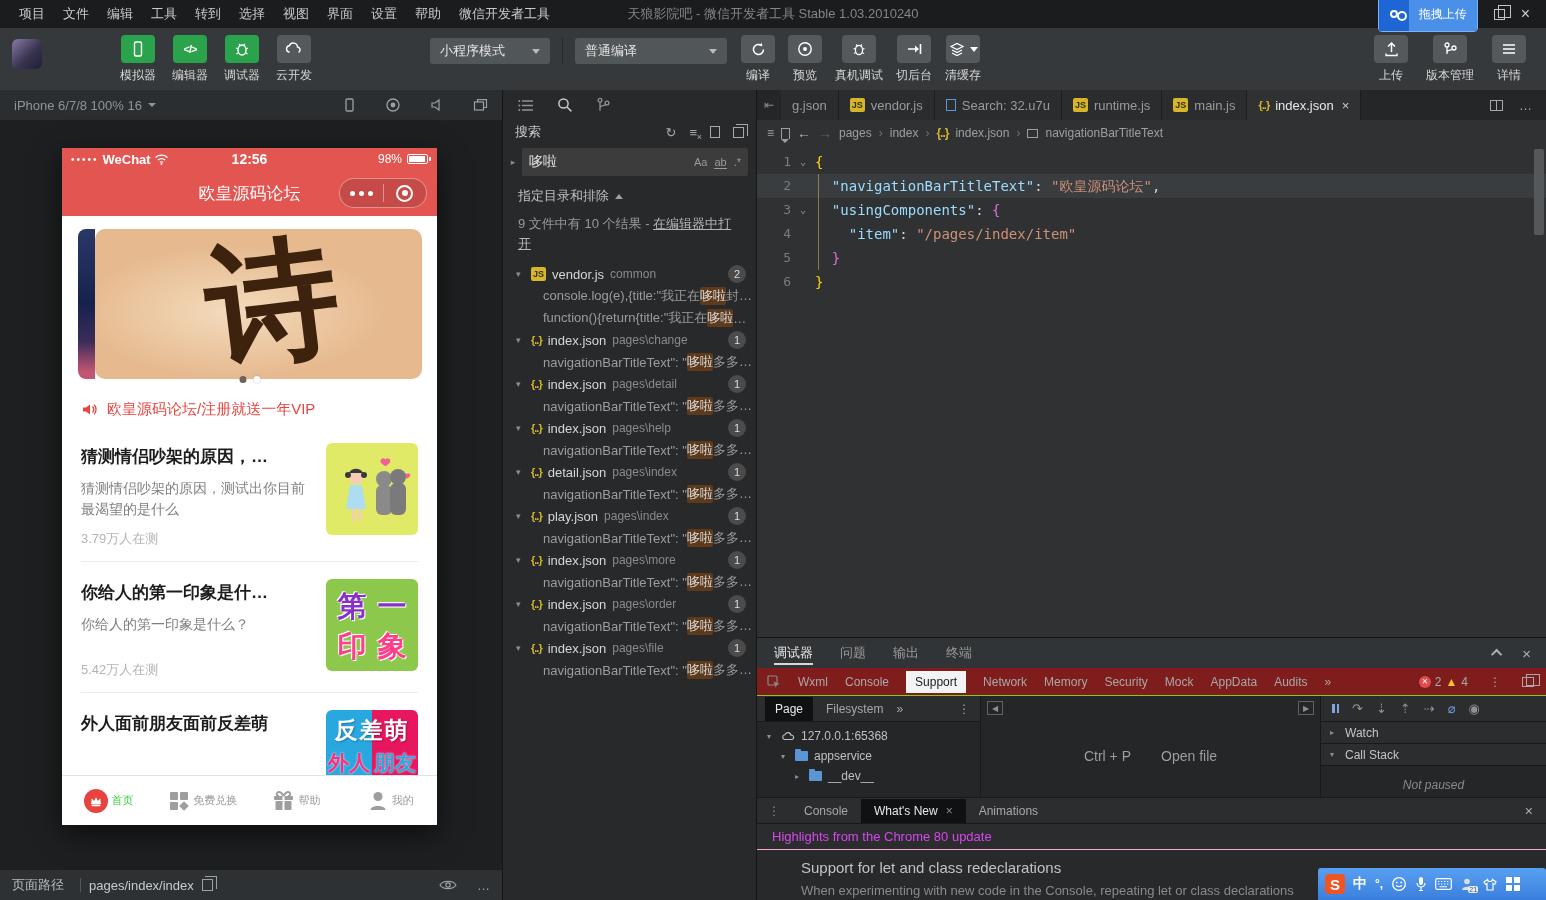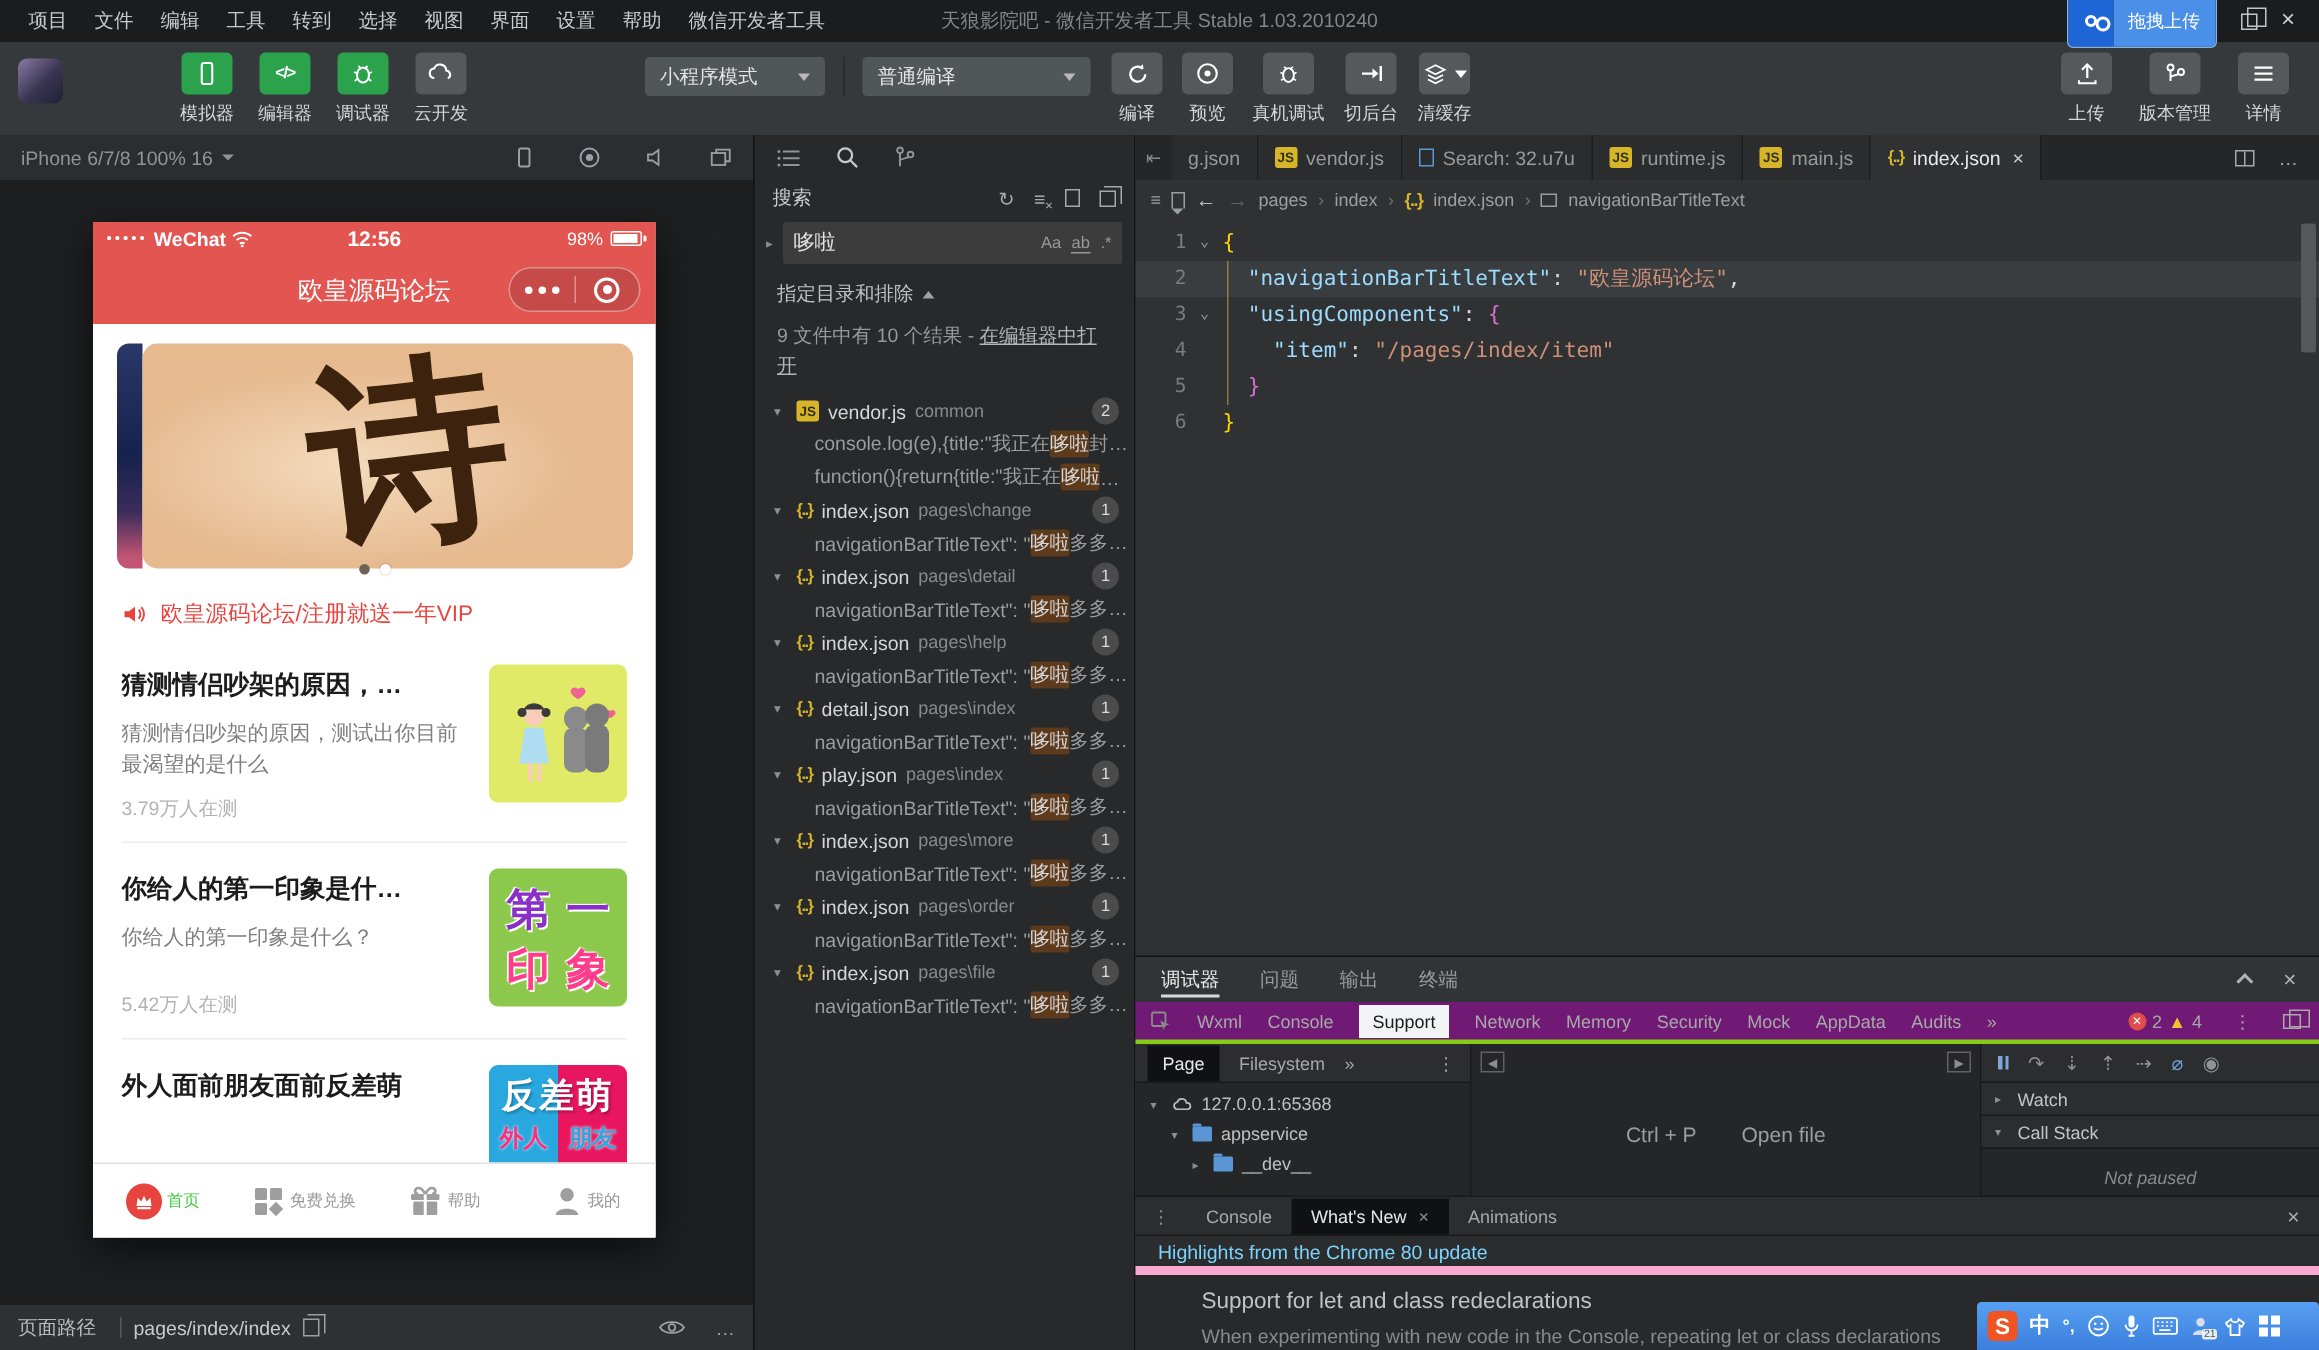--- a/index.html
+++ b/index.html
@@ -91,21 +91,21 @@
   .cdesc { font-size:14px; color:#7f7f7f; line-height:1.5; }
   .ccount { font-size:13px; color:#b3b3b3; margin-top:10px; }
   .cimg { width:92px; height:92px; border-radius:6px; flex:none; overflow:hidden; position:relative; }
   .img1 { background:#e0ea67; }
   .img2 { background:#8cc84b; display:grid; grid-template-columns:1fr 1fr; place-items:center; padding:8px 6px; }
   .img2 span { font-size:29px; font-weight:bold; text-shadow:0 0 2px #fff, 1px 1px 0 #fff, -1px -1px 0 #fff; }
   .img2 .purple { color:#8b2fc9; } .img2 .pink { color:#ff3d8a; }
   .img3 { background:linear-gradient(90deg,#29a8e0 0 50%, #e8165e 50% 100%); display:flex; flex-direction:column; }
   .img3 .c3t { color:#fff; font-weight:bold; font-size:23px; text-align:center; margin-top:5px; letter-spacing:2px;
                text-shadow:1px 1px 2px rgba(0,0,0,.3); }
-  .img3 .c3row { display:flex; font-weight:bold; font-size:16px; margin-top:3px; }
+  .img3 .c3row { display:flex; font-weight:bold; font-size:21px; margin-top:3px; }
   .img3 .c3l { flex:1; text-align:center; color:#ff2d7a; text-shadow:0 0 2px #fff; }
   .img3 .c3r { flex:1; text-align:center; color:#29a8e0; text-shadow:0 0 2px #fff; }
 
   .ptabbar { position:absolute; bottom:0; left:0; right:0; height:50px; background:#fff; border-top:1px solid #e2e2e2; display:flex; }
   .titem { flex:1; display:flex; flex-direction:row; align-items:center; justify-content:center; gap:3px;
            font-size:11px; color:#9a9a9a; }
   .titem.on { color:#3ecc41; }
   .home-ic { width:24px; height:24px; border-radius:50%; background:#e8443f; display:flex; align-items:center; justify-content:center; }
 
   .pathbar { position:absolute; bottom:0; left:0; right:0; height:30px; background:#2e3133; display:flex; align-items:center;
@@ -180,21 +180,21 @@
   .vscroll { position:absolute; right:2px; top:3px; width:10px; height:86px; background:#54585a; border-radius:2px; }
 
   
   .dbg { height:263px; display:flex; flex-direction:column; border-top:1px solid #141516; background:#242628; flex:none; font-size:12px; }
   .dbg-t1 { height:30px; display:flex; align-items:center; background:#313437; color:#9a9a9a; font-size:13px; padding-left:17px; gap:27px; flex:none; }
   .dt1 { position:relative; height:100%; display:flex; align-items:center; }
   .dt1.active { color:#e8e8e8; }
   .dt1.active::after { content:''; position:absolute; left:0; right:0; bottom:3px; height:2px; background:#d8d8d8; }
   .dbg-t1 .right { margin-left:auto; display:flex; gap:20px; padding-right:15px; color:#b0b0b0; align-items:center; }
   .chev-up { width:8px; height:8px; border-left:2px solid #b0b0b0; border-top:2px solid #b0b0b0; transform:rotate(45deg) translateY(2px); }
-  .dbg-t2 { height:28px; display:flex; align-items:center; background:#701a75; border-bottom:3px solid #84cc16; color:#a8a8a8; gap:17px; padding-left:10px; flex:none; }
+  .dbg-t2 { height:28px; display:flex; align-items:center; background:#7f1d1d; border-bottom:1px solid #84cc16; color:#a8a8a8; gap:17px; padding-left:10px; flex:none; }
   .dt2.active { background:#f1f3f4; color:#1b1b1b; padding:4px 9px; }
   .errb { display:flex; align-items:center; gap:4px; }
   .errdot { width:12px; height:12px; border-radius:50%; background:#e04b4b; color:#fff; font-size:8px; display:flex; align-items:center; justify-content:center; }
   .warntri { color:#f0c330; font-size:12px; }
   .win-ic { width:12px; height:10px; border:1px solid #a8a8a8; position:relative; }
   .win-ic::before { content:''; position:absolute; left:3px; top:-4px; width:12px; height:10px; border:1px solid #a8a8a8; }
 
   .srcrow { flex:1; display:flex; min-height:0; }
   .spane-l { width:224px; border-right:1px solid #18191a; display:flex; flex-direction:column; }
   .sp-h { height:26px; display:flex; align-items:center; background:#2b2d2f; color:#a8a8a8; padding-left:8px; gap:13px; border-bottom:1px solid #18191a; flex:none; }
@@ -218,21 +218,21 @@
   .bp-ic { color:#6f9fd8; }
   .watch-h, .cs-h { height:22px; background:#2b2d2f; border-bottom:1px solid #18191a; display:flex; align-items:center; gap:7px; padding-left:9px; color:#c4c4c4; flex:none; }
   .cs-body { flex:1; display:flex; justify-content:center; padding-top:12px; color:#8a8a8a; font-style:italic; }
 
   .drawer { height:103px; border-top:1px solid #18191a; display:flex; flex-direction:column; flex:none; }
   .dr-tabs { height:26px; background:#2b2d2f; display:flex; align-items:center; color:#a8a8a8; border-bottom:1px solid #18191a; flex:none; }
   .kebab { padding:0 11px; color:#8f8f8f; }
   .drt { padding:5px 13px; }
   .drt.active { background:#101112; color:#e8e8e8; display:flex; gap:8px; align-items:center; }
   .dr-tabs .rx { margin-left:auto; padding-right:13px; color:#b0b0b0; font-size:14px; }
-  .dr-head { height:26px; display:flex; align-items:center; padding-left:15px; font-size:13px; color:#7dd3fc; background:#2a2c2e; border-bottom:6px solid #f9a8d4; flex:none; }
+  .dr-head { height:26px; display:flex; align-items:center; padding-left:15px; font-size:13px; color:#d946ef; background:#2a2c2e; border-bottom:1px solid #f9a8d4; flex:none; }
   .dr-body { flex:1; background:#28292b; padding:9px 0 0 44px; overflow:hidden; }
   .dr-body h3 { font-size:15px; color:#c2c2c2; font-weight:normal; margin-bottom:7px; }
   .dr-body p { font-size:13px; color:#8a8a8a; }
 
   
   .ime { position:absolute; right:0; bottom:0; width:228px; height:32px; z-index:60;
          background:linear-gradient(180deg,#58a0f2,#3a7fdd); display:flex; align-items:center; gap:8px; padding:0 7px;
          border-radius:3px 3px 0 0; }
   .slogo { width:20px; height:20px; background:#f05423; border-radius:4px; color:#fff; font-weight:bold; font-size:15px;
            display:flex; align-items:center; justify-content:center; }

